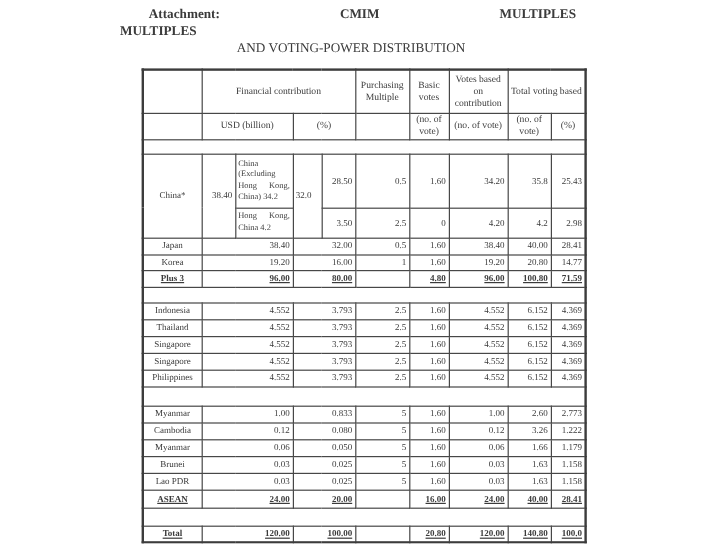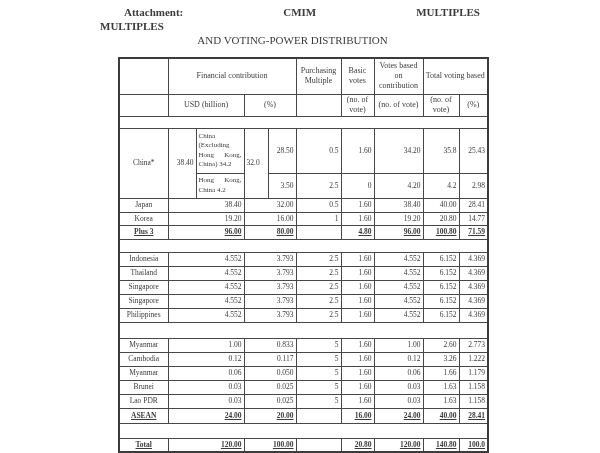--- a/index.html
+++ b/index.html
@@ -226,21 +226,21 @@
       <td class="num">5</td>
       <td class="num">1.60</td>
       <td class="num">1.00</td>
       <td class="num">2.60</td>
       <td class="num">2.773</td>
     </tr>
 
     <tr style="height:14px">
       <td class="lbl">Cambodia</td>
       <td class="num" colspan="2">0.12</td>
-      <td class="num" colspan="2">0.117</td>
+      <td class="num" colspan="2">0.080</td>
       <td class="num">5</td>
       <td class="num">1.60</td>
       <td class="num">0.12</td>
       <td class="num">3.26</td>
       <td class="num">1.222</td>
     </tr>
 
     <tr style="height:14px">
       <td class="lbl">Myanmar</td>
       <td class="num" colspan="2">0.06</td>

